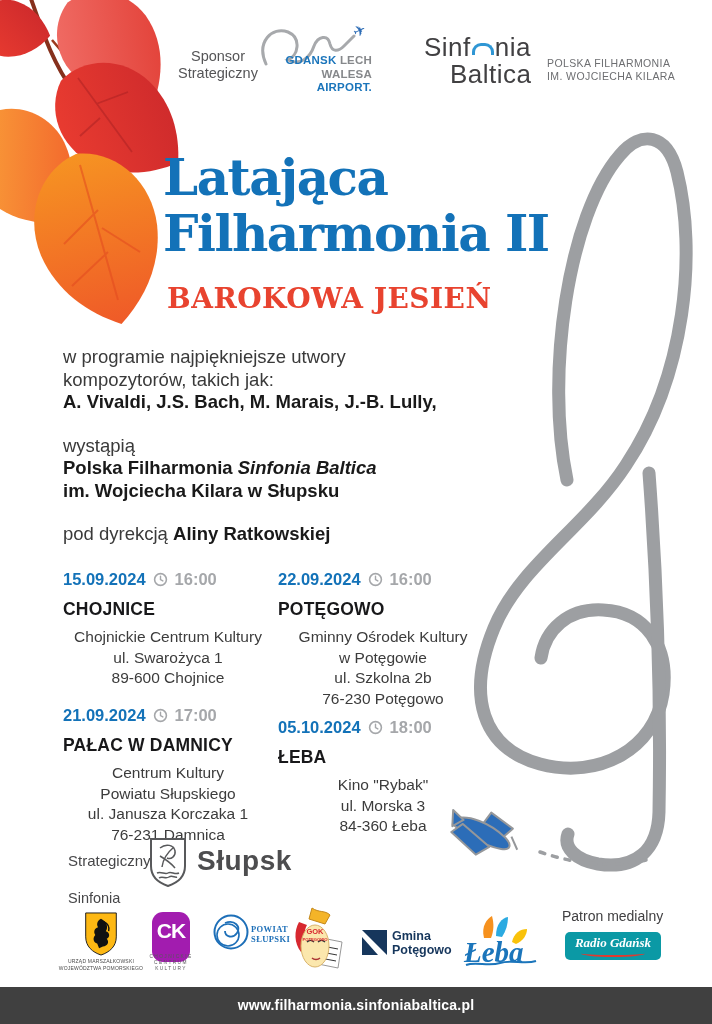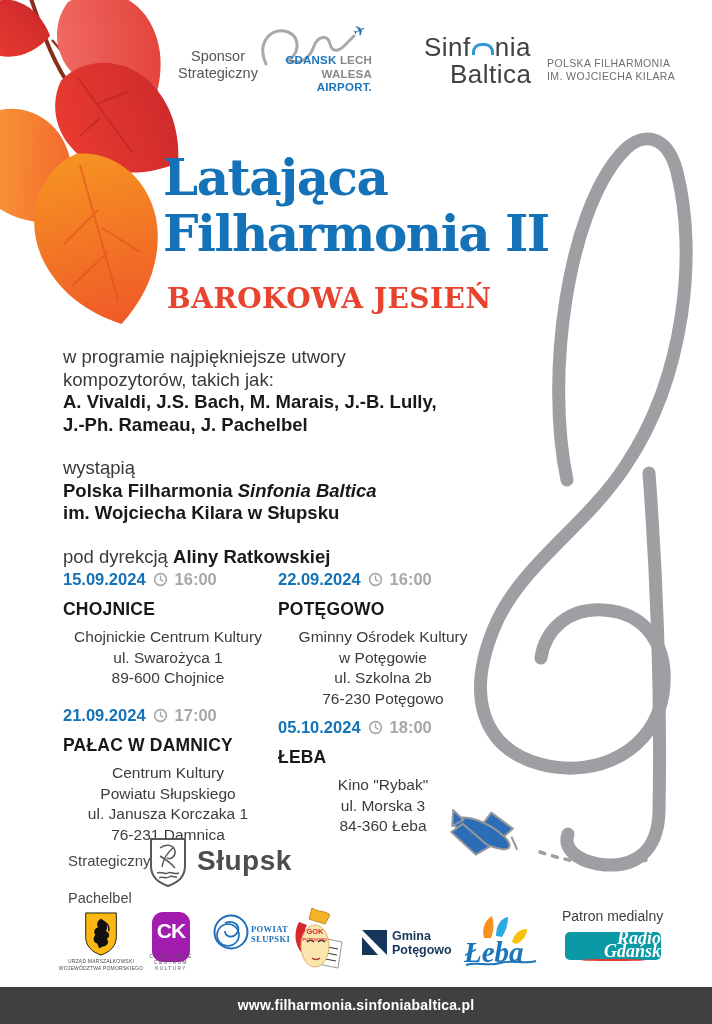--- a/index.html
+++ b/index.html
@@ -55,21 +55,21 @@
   .ck-box { left:152px; top:912px; width:38px; height:50px; background:#a21caf; border-radius:11px;
     color:#fff; font-weight:bold; font-size:21px; letter-spacing:-1px; text-align:center; line-height:38px; }
   .ck-caption { left:144px; top:954px; width:54px; font-size:4.8px; line-height:5.8px; letter-spacing:1.4px; color:#58595b; }
   .powiat-caption { left:251px; top:924px; font-family:"Liberation Serif", serif; font-size:8.5px;
     line-height:10px; color:#1d6fb8; font-weight:bold; letter-spacing:0.4px; }
   .gmina-caption { left:392px; top:930px; font-size:12.5px; line-height:13.5px; font-weight:bold; color:#16365c; }
   .patron-label { left:562px; top:908px; font-size:14px; color:#414042; }
   .radio-box { left:565px; top:932px; width:96px; height:28px; background:#0b99a5; border-radius:5px;
     display:flex; flex-direction:column; align-items:center; justify-content:center; }
   .radio-text { font-family:"Liberation Serif", serif; font-style:italic; font-weight:bold;
-    color:#ffffff; font-size:18px; line-height:13px;text-align:right; }
+    color:#ffffff; font-size:13px; line-height:13px; }
   .radio-wave { width:64px; height:5px; border-bottom:2px solid #e03a2f; border-radius:50%; margin-top:1px; }
 
   
   .footer { left:0; top:987px; width:712px; height:37px; background:#404040; z-index:3; }
   .footer-url { display:block; text-align:center; line-height:37px; color:#ffffff;
     font-weight:bold; font-size:14px; letter-spacing:0.2px; }
 </style>
 </head>
 <body>
 
@@ -159,21 +159,20 @@
   <div class="abs fg subtitle">BAROKOWA JESIEŃ</div>
   <div class="abs fg title">
     <div>Latająca</div>
     <div>Filharmonia II</div>
   </div>
 
   <div class="abs fg program">
     <div>w programie najpiękniejsze utwory</div>
     <div>kompozytorów, takich jak:</div>
     <div class="b">A. Vivaldi, J.S. Bach, M. Marais, J.-B. Lully,</div>
-    <div class="b">J.-Ph. Rameau, J. Pachelbel</div>
     <div class="gap">wystąpią</div>
     <div>
       <span class="b">Polska Filharmonia </span><span class="b it">Sinfonia Baltica</span>
     </div>
     <div class="b">im. Wojciecha Kilara w Słupsku</div>
     <div class="gap">
       <span>pod dyrekcją </span><span class="b">Aliny Ratkowskiej</span>
     </div>
   </div>
 
@@ -252,21 +251,21 @@
   <div class="abs fg organizer-label">Strategiczny</div>
   <svg class="abs fg" style="left:148px; top:836px;" width="40" height="52" viewBox="0 0 40 52">
     <path d="M3 3 H37 V30 C37 41 29 47 20 50 C11 47 3 41 3 30 Z" stroke="#58595b" stroke-width="2" fill="none"></path>
     <path d="M12 12 C18 7 26 9 27 15 C28 20 23 24 19 22" stroke="#58595b" stroke-width="1.5" fill="none"></path>
     <path d="M26 11 C20 16 15 23 14 31 M12 20 C17 23 23 27 27 32" stroke="#58595b" stroke-width="1.5" fill="none"></path>
     <path d="M9 37 C13 35 17 39 20 37 C23 35 27 39 31 37" stroke="#58595b" stroke-width="1.5" fill="none"></path>
     <path d="M11 42 C14 40 18 43 21 41 C24 39 27 42 29 41" stroke="#58595b" stroke-width="1.5" fill="none"></path>
   </svg>
   <div class="abs fg organizer-name">Słupsk</div>
 
-  <div class="abs fg partners-label">Pachelbel</div>
+  <div class="abs fg partners-label">Sinfonia</div>
 
   <svg class="abs fg" style="left:84px; top:912px;" width="34" height="44" viewBox="0 0 34 46">
     <path d="M1 1 H33 V26 C33 36 26 42 17 45 C8 42 1 36 1 26 Z" fill="#fdb813" stroke="#1a1a1a" stroke-width="1"></path>
     <path d="M17 7 C13 9 12 13 14 16 C10 17 9 21 11 24 C8 27 9 32 13 33 L15 38 L19 36 C24 36 26 31 23 28 C27 26 26 21 22 20 C25 16 23 10 17 7 Z" fill="#111"></path>
     <path d="M20 10 C24 12 26 16 25 20" stroke="#111" stroke-width="1.5" fill="none"></path>
   </svg>
   <div class="abs fg logo-caption um-caption">
     <div>URZĄD MARSZAŁKOWSKI</div>
     <div>WOJEWÓDZTWA POMORSKIEGO</div>
   </div>

